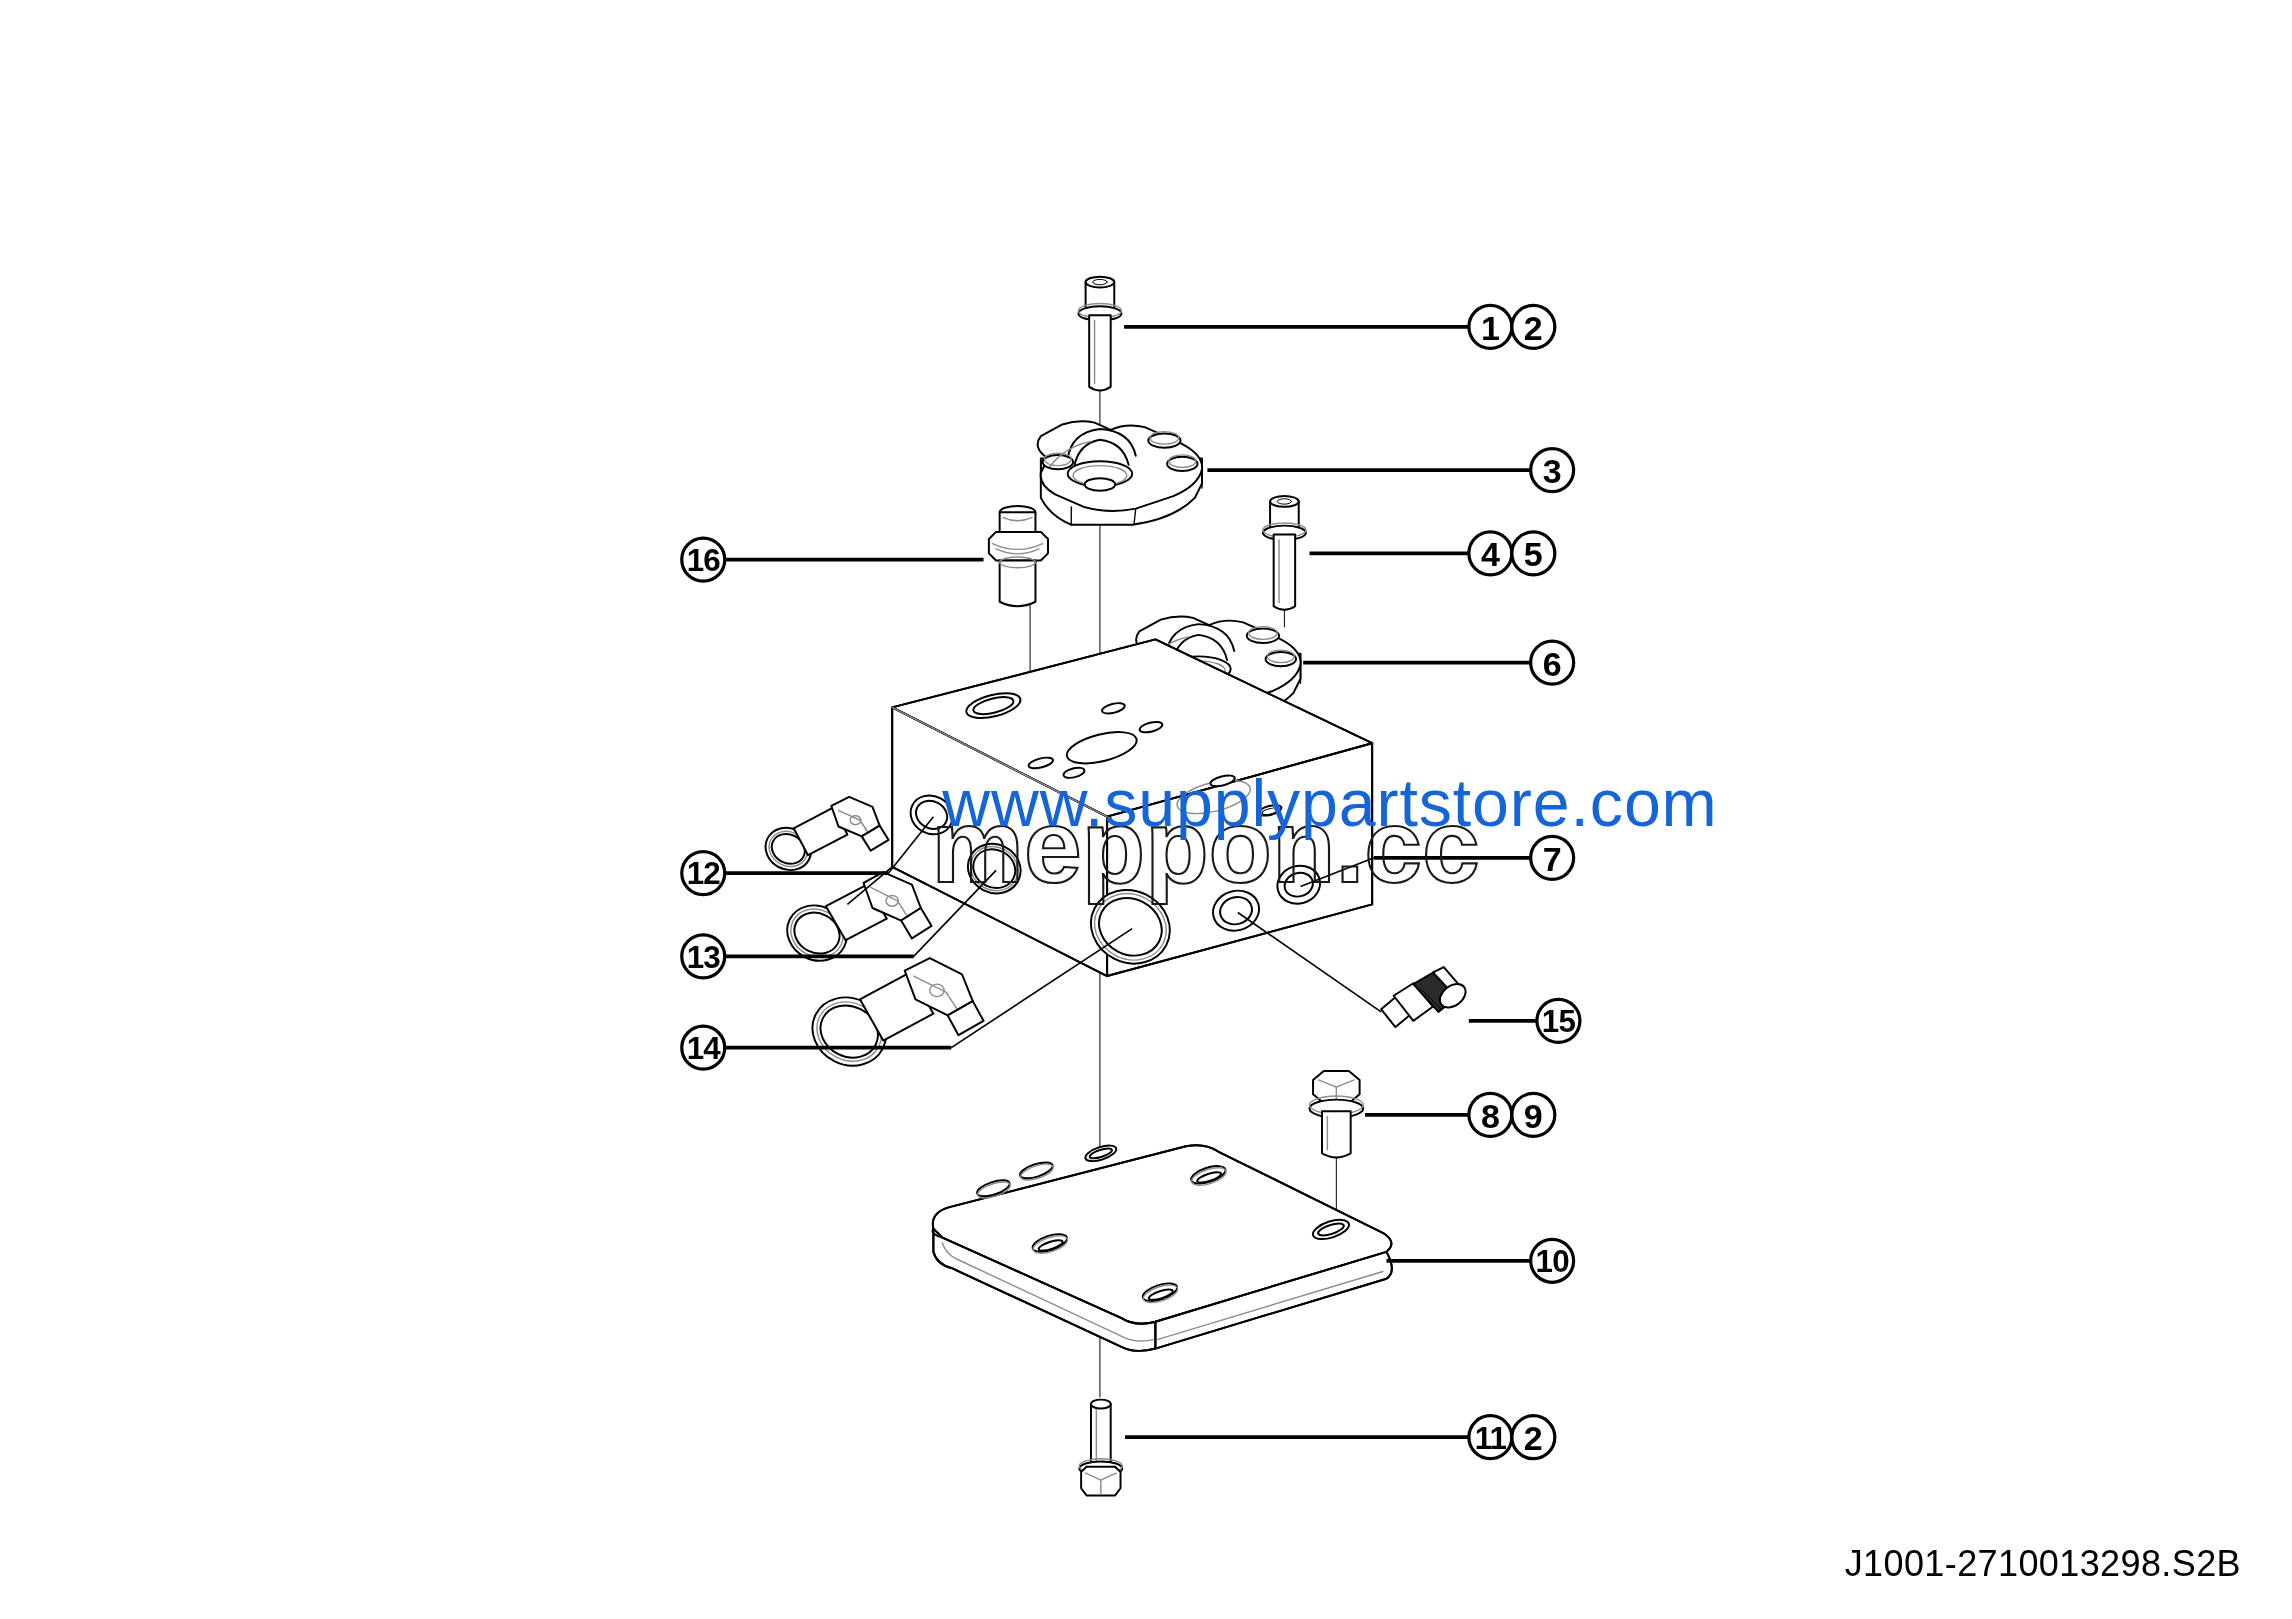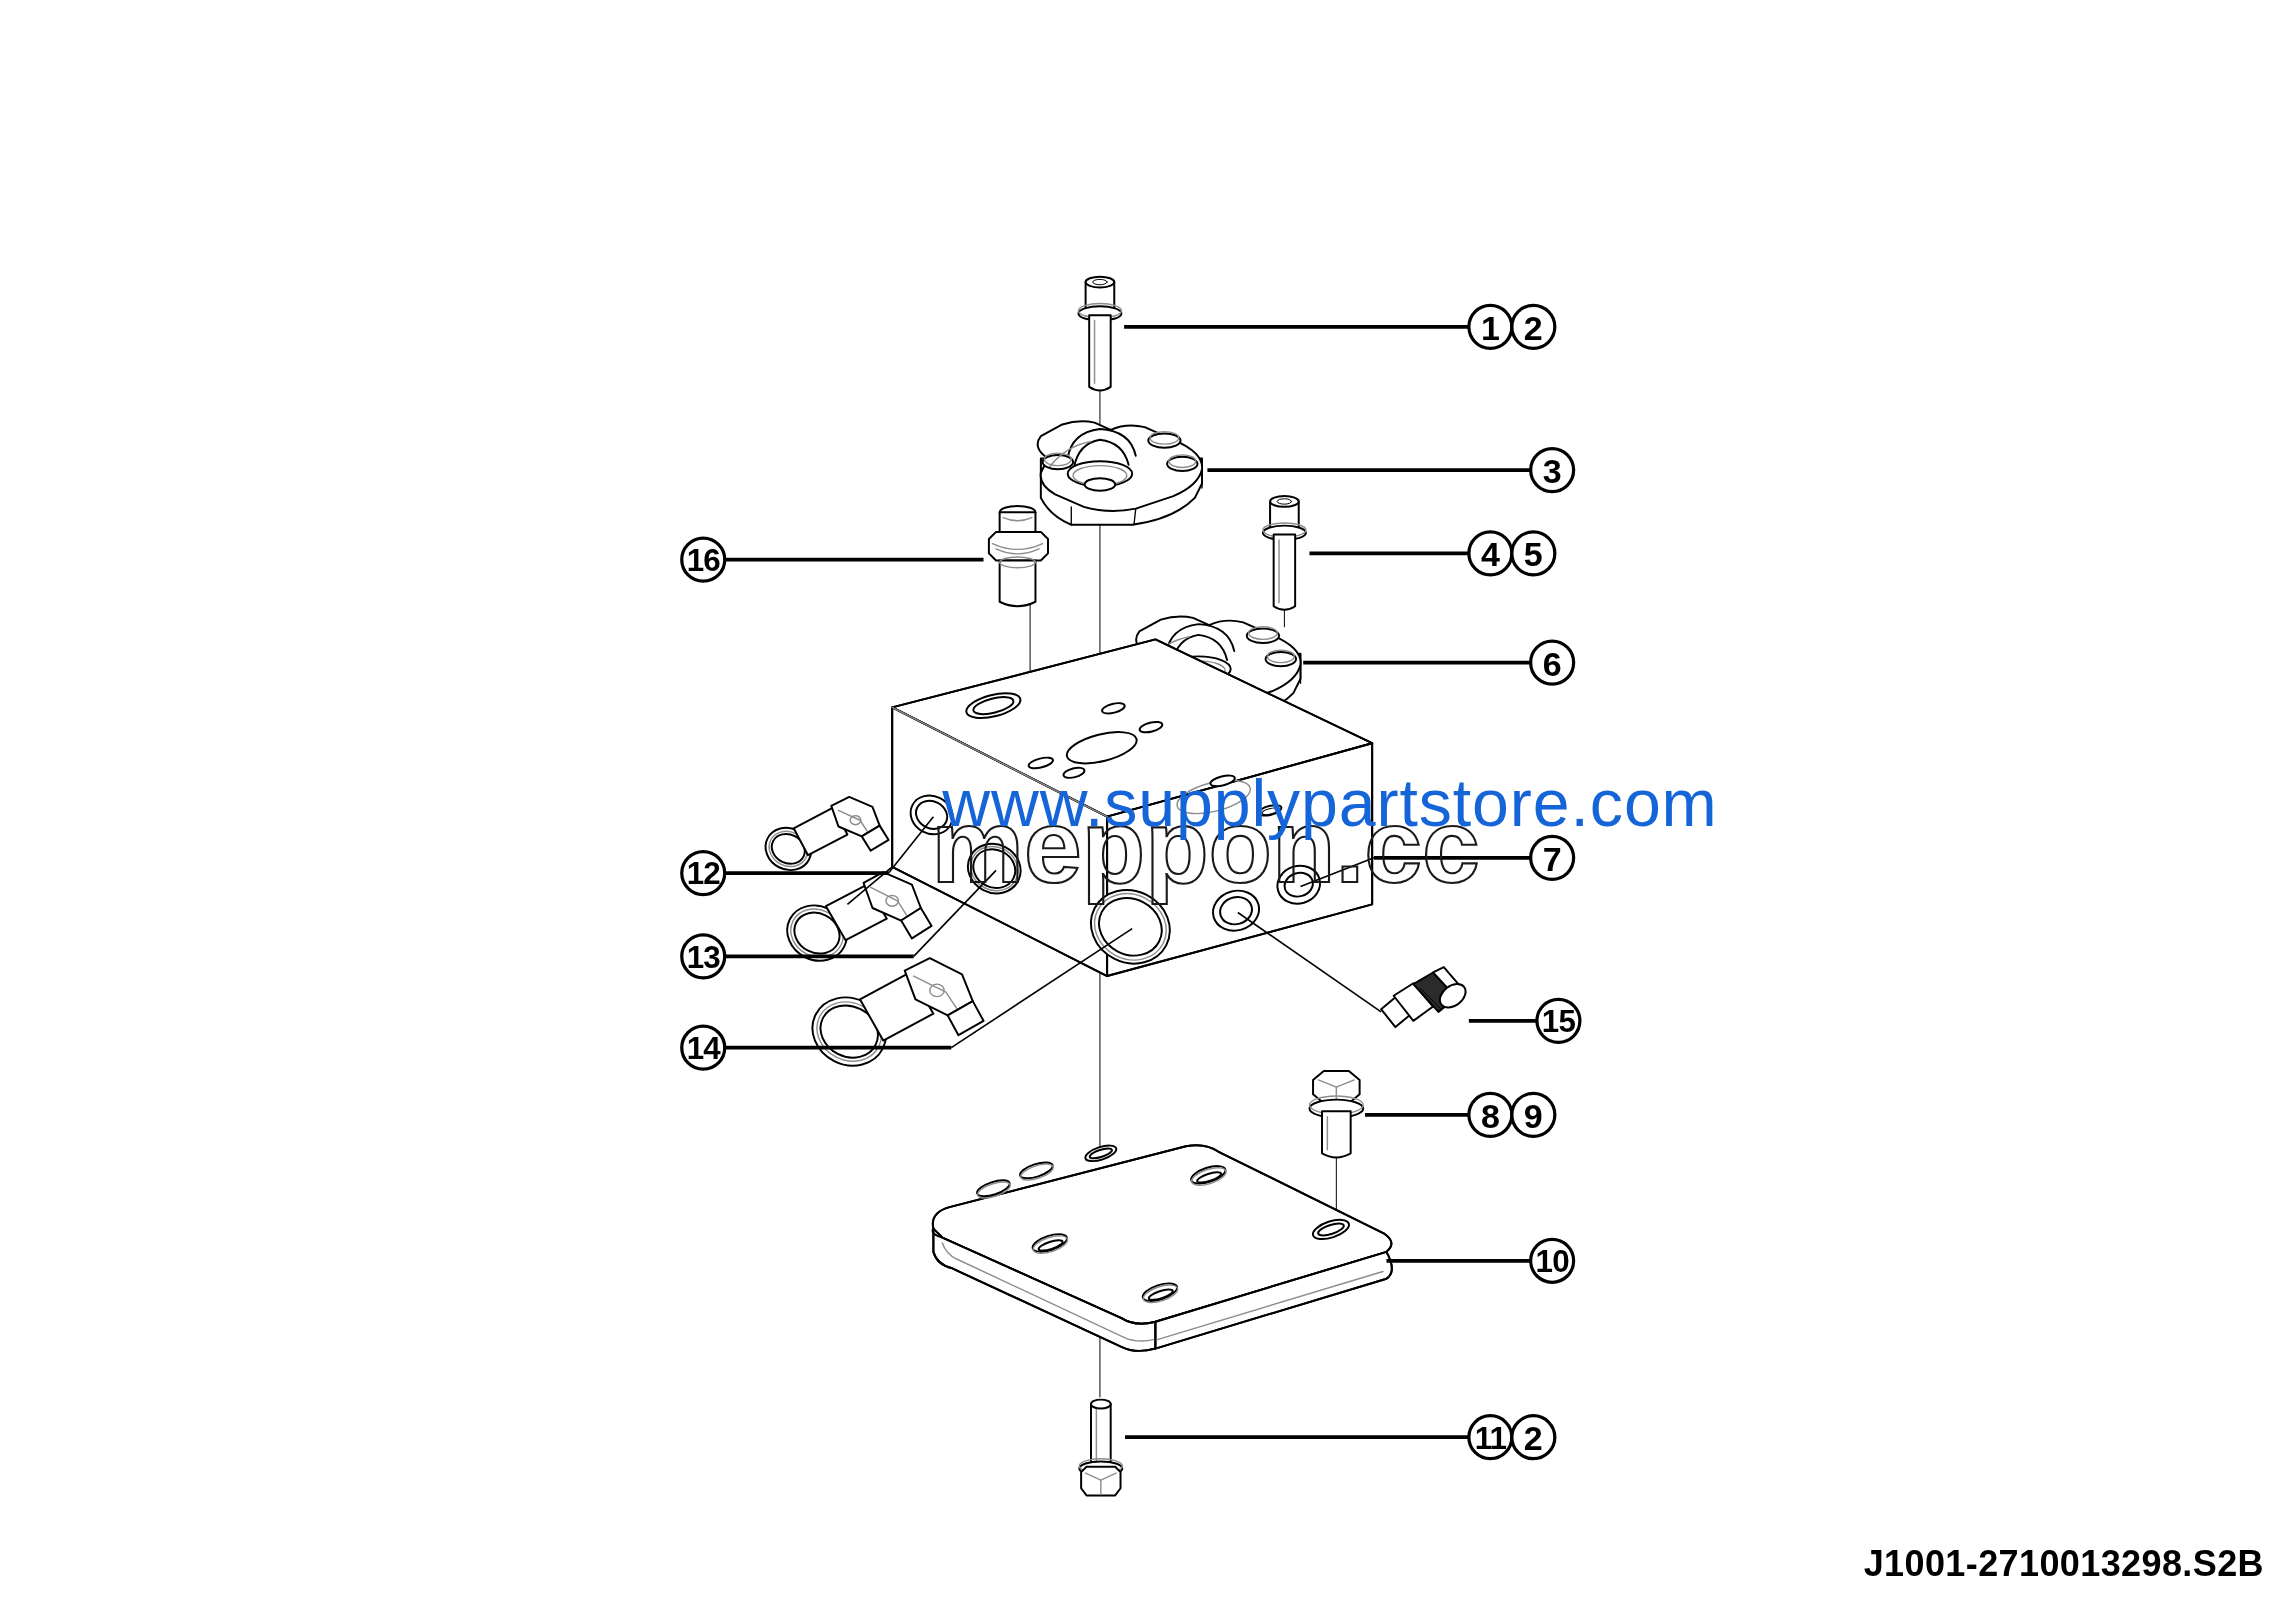--- a/index.html
+++ b/index.html
@@ -24,25 +24,25 @@
   }
   #diagram-svg {
     position: absolute;
     left: 0; top: 0;
     width: 2293px;
     height: 1619px;
     display: block;
   }
   #partnumber {
     position: absolute;
-    right: 29px;
+    right: 52px;
     bottom: 34px;
     font-family: "Liberation Sans", sans-serif;
     font-size: 36px;
-    font-weight: bold;
+    font-weight: normal;
     color: #000000;
     letter-spacing: 0.4px;
     white-space: nowrap;
   }
   .wm-blue {
     font-family: "Liberation Sans", sans-serif;
     fill: #1565d8;
     font-size: 74px;
     letter-spacing: 1px;
   }

